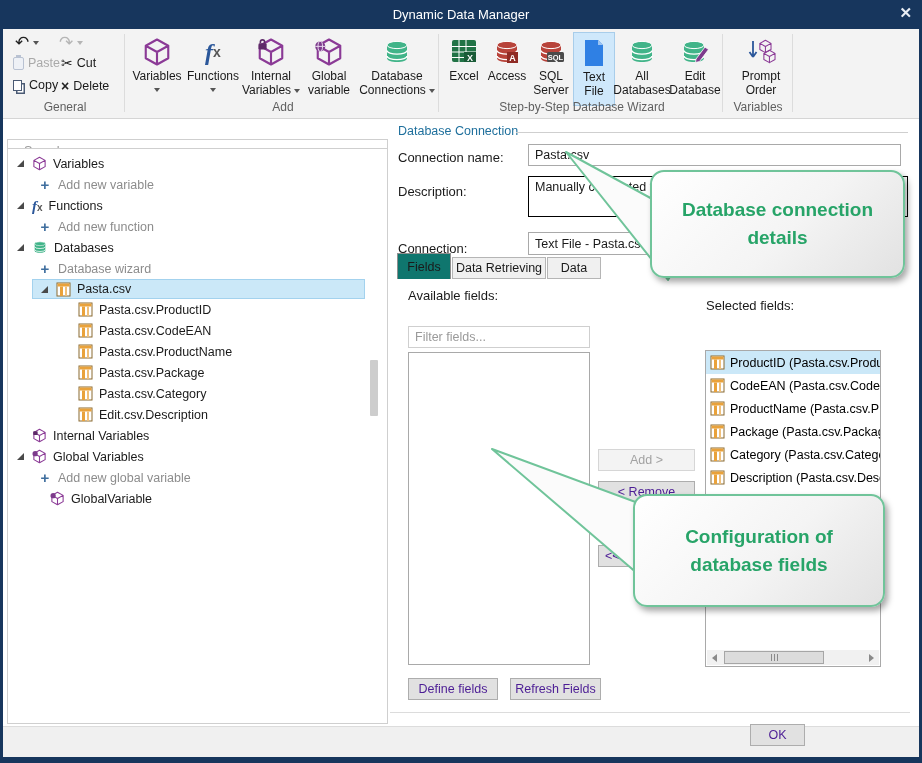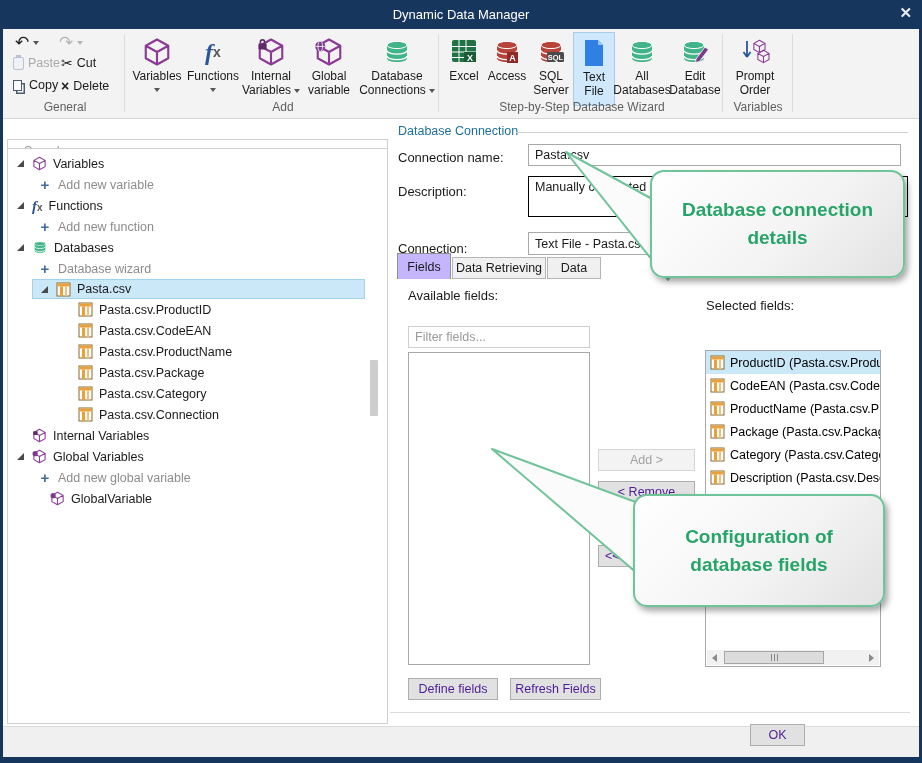--- a/index.html
+++ b/index.html
@@ -62,21 +62,21 @@
   
   .sect-title{left:398px;top:124px;font-size:12.5px;color:#1e6f9c;}
   .sect-rule{left:516px;top:132px;width:392px;height:1px;background:#cfcfcf;}
   .flabel{font-size:13px;color:#1a1a1a;}
   .tinput{border:1px solid #a9a9a9;background:#fff;font-size:12.5px;color:#1a1a1a;
     display:flex;align-items:center;padding-left:6px;}
   .desc{border:1px solid #000;align-items:flex-start;padding-top:3px;}
 
   .tab{position:absolute;font-size:12.5px;display:flex;align-items:center;justify-content:center;
     border:1px solid #b5b5b5;background:#f0f0f0;color:#1a1a1a;}
-  .tab.active{background:#c4b5fd;border:1px solid #8f8f8f;border-bottom:none;z-index:3;}
+  .tab.active{background:#0f766e;border:1px solid #8f8f8f;border-bottom:none;z-index:3;}
 
   .listbox{border:1px solid #a9a9a9;background:#fff;}
   .selrow2{background:#cbe8f8;}
   .sfrow{height:23px;display:flex;align-items:center;gap:5px;padding-left:4px;font-size:12.5px;
     white-space:nowrap;overflow:hidden;}
   .btn{border:1px solid #adadad;background:#e1e1e1;font-size:12.5px;color:#4c1d95;
     display:flex;align-items:center;justify-content:center;}
   .btn.disabled{background:#f3f3f3;border-color:#d6d6d6;color:#a2a2a2;}
 
   .hscroll{position:absolute;left:1px;right:1px;bottom:1px;height:15px;background:#f1f1f1;display:flex;align-items:center;}
@@ -286,21 +286,21 @@
               <use href="#dbcyl" transform="translate(-1,1)"></use>
               <path d="M16 22 L25 10 l3.5 2.6 L19.5 24.5 L15.5 25.5 z" fill="#7d3b8c" stroke="#ffffff" stroke-width="0.8"></path>
             </svg>
           </span>
         <span>Edit</span>
         <span>Database</span>
       </div>
       <div class="rgroup-label">Step-by-Step Database Wizard</div>
     </div>
 
-    <div class="rgroup" style="left:722px;width:66px;display:flex;justify-content:flex-start;">
+    <div class="rgroup" style="left:722px;width:66px;display:flex;justify-content:flex-end;">
       <div class="bigbtn" style="width:60px">
         <span class="ic">
           <svg width="32" height="30" viewBox="0 0 32 30">
               <path d="M8 4 v16 M8 20 l-3.5 -5 M8 20 l3.5 -5" stroke="#2b579a" stroke-width="1.8" fill="none"></path>
               <use href="#cube" transform="translate(13,2) scale(0.62)"></use>
               <use href="#cube" transform="translate(17,12) scale(0.62)"></use>
             </svg>
           </span>
         <span>Prompt</span>
         <span>Order</span>
@@ -387,21 +387,21 @@
     <div class="trow ind2">
       <svg width="15" height="15" viewBox="0 0 15 15">
           <use href="#tbl"></use>
         </svg>
       <span>Pasta.csv.Category</span>
     </div>
     <div class="trow ind2">
       <svg width="15" height="15" viewBox="0 0 15 15">
           <use href="#tbl"></use>
         </svg>
-      <span>Pasta.csv.Connection</span>
+      <span>Edit.csv.Description</span>
     </div>
     <div class="trow" style="padding-left:24px">
       <svg width="15" height="15" viewBox="0 0 24 24">
           <use href="#cube"></use>
           <rect x="2" y="5" width="7" height="6" rx="1" fill="#5e2a68"></rect>
         </svg>
       <span>Internal Variables</span>
     </div>
     <div class="trow">
       <span class="texp">

